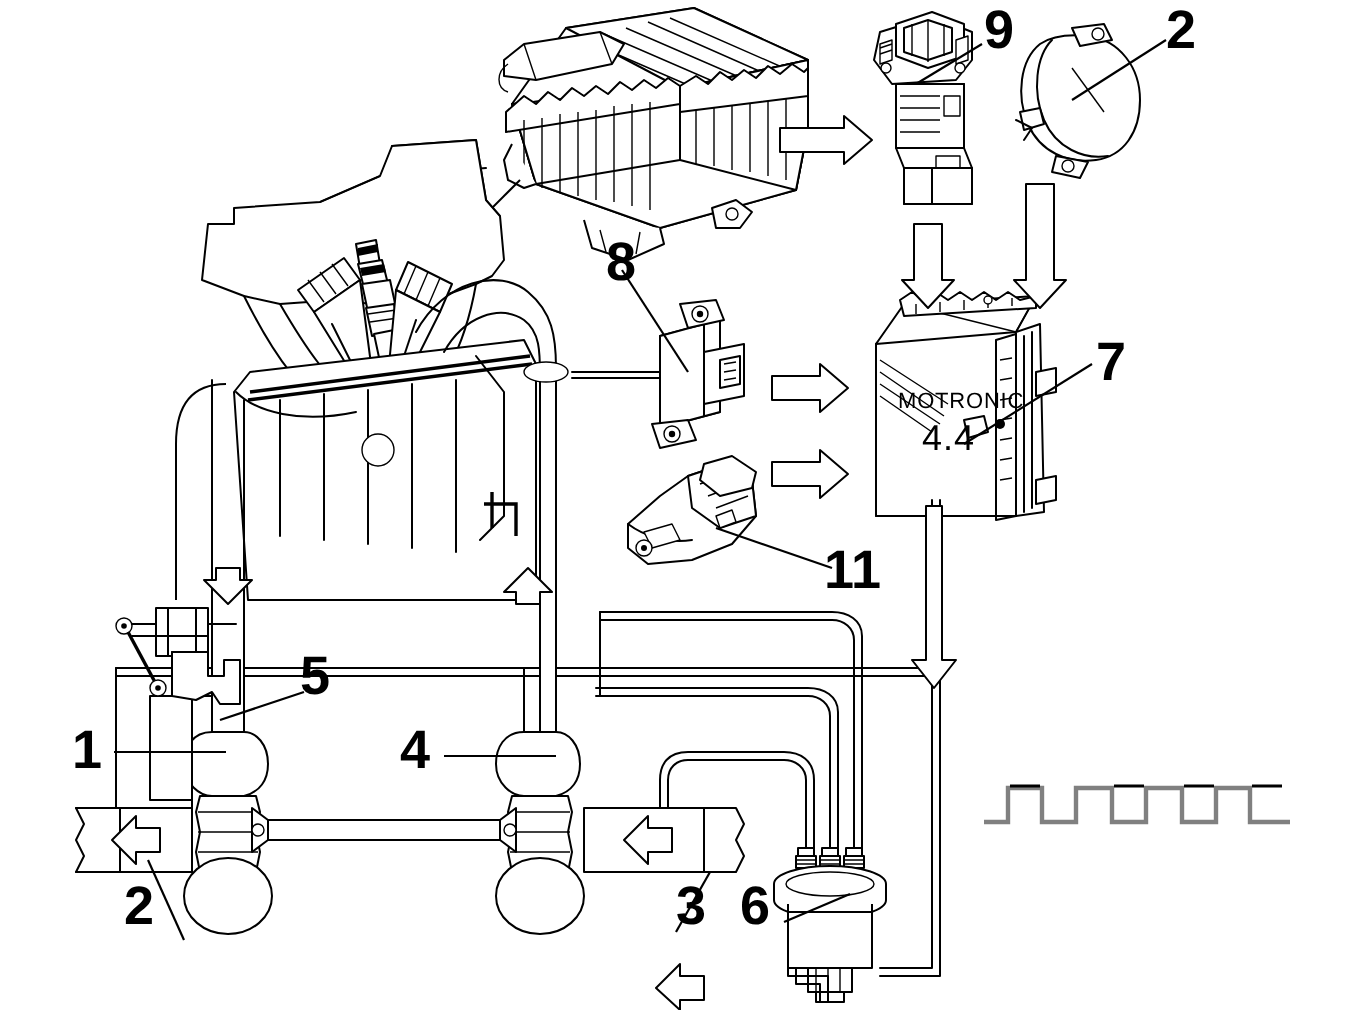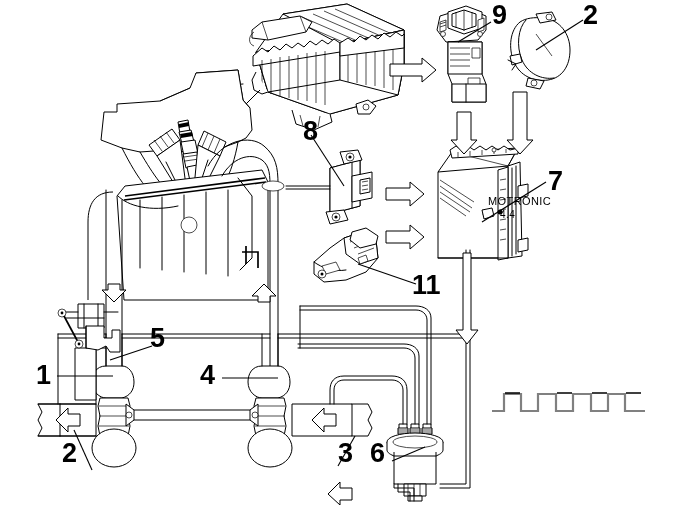--- a/index.html
+++ b/index.html
@@ -35,24 +35,23 @@
     white-space: nowrap;
     user-select: none;
   }
   .ecu-text {
     position: absolute;
     font-family: "Liberation Sans", sans-serif;
     font-size: 11px;
     letter-spacing: 0.4px;
     color: #000000;
     white-space: nowrap;
-    margin-left: 39px;
   }
   .ecu-text.ver {
-    font-size: 10px;
+    font-size: 18px;
     letter-spacing: 0.5px;
   }
 </style>
 </head>
 <body>
 
 <div id="diagram-root">
 
   <svg id="diagram-svg" viewBox="0 0 674 505">
     <defs>

